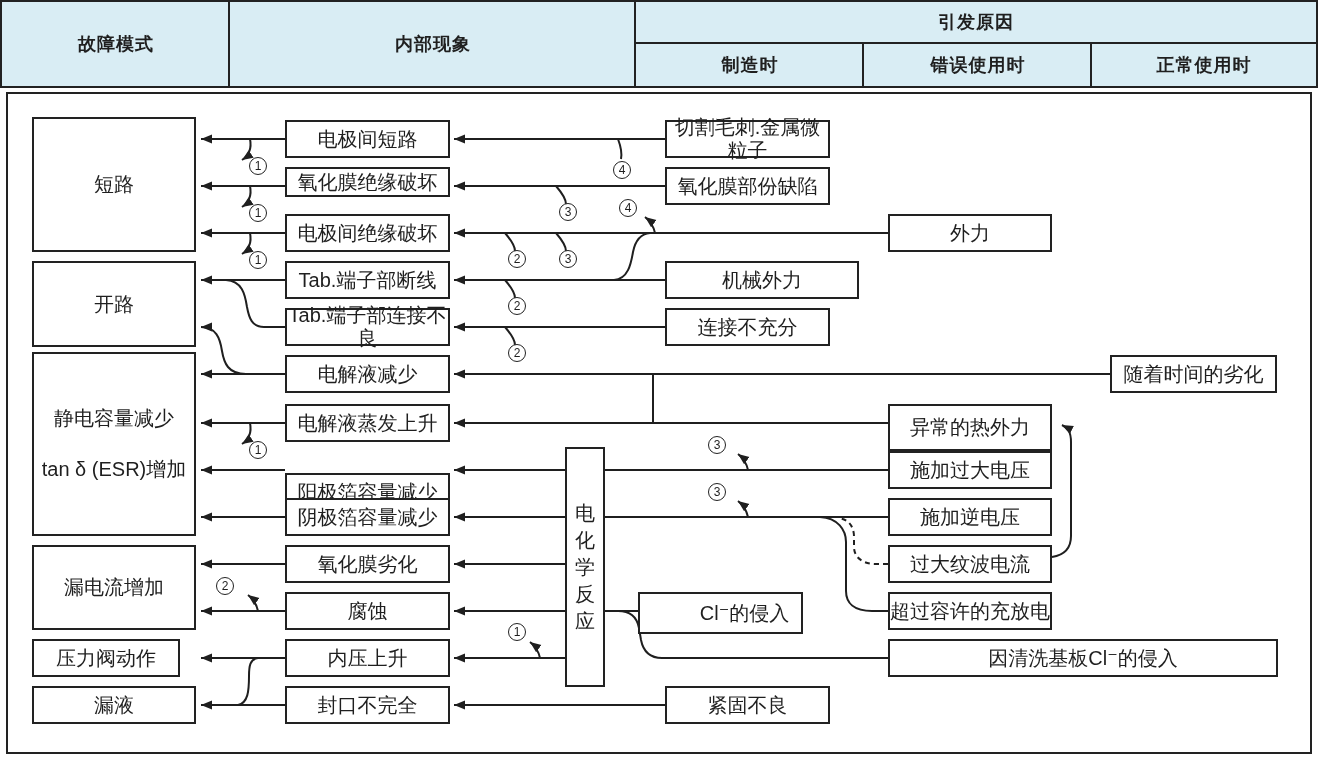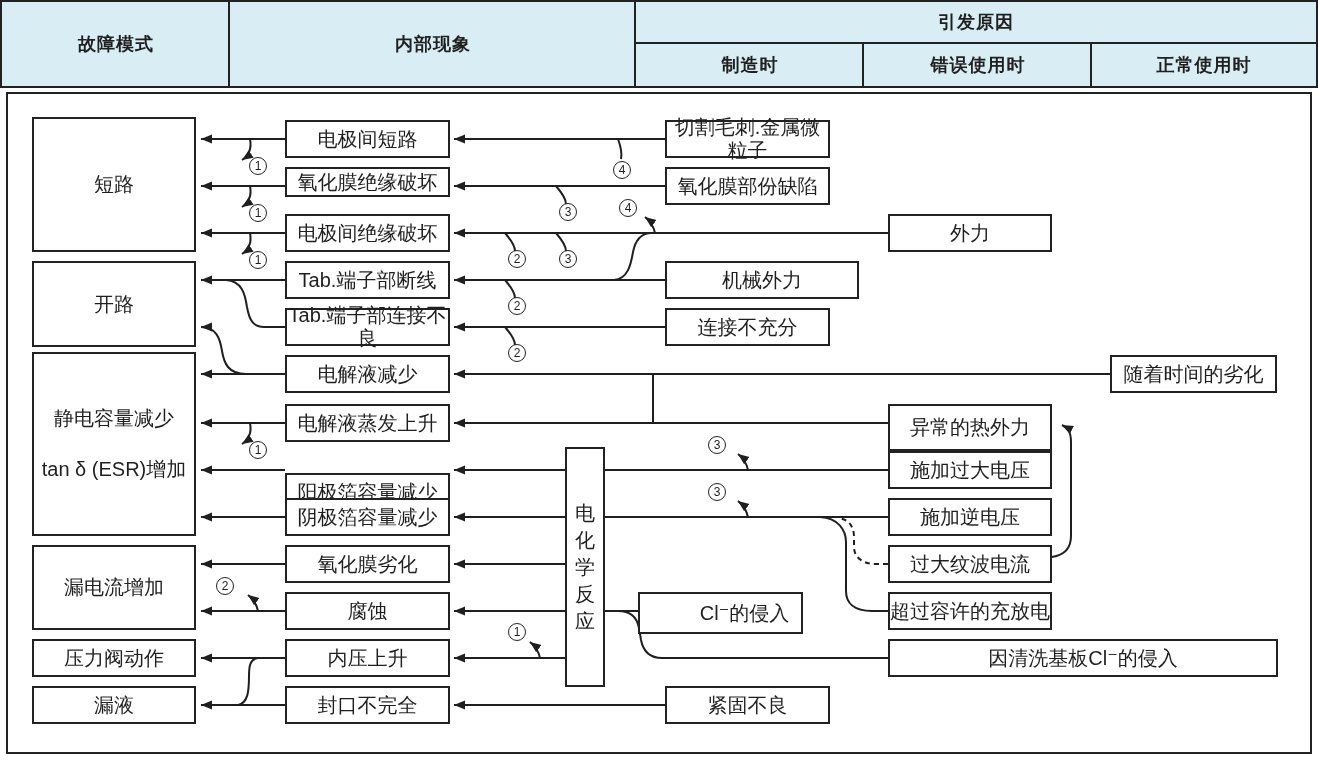--- a/index.html
+++ b/index.html
@@ -128,21 +128,21 @@
       <div class="node" style="left: 32px; top: 261px; width: 164px; height: 86px;">
         <span>开路</span>
       </div>
       <div class="node" style="left: 32px; top: 352px; width: 164px; height: 184px;">
         <span>静电容量减少</span>
         <span class="l2">tan δ (ESR)增加</span>
       </div>
       <div class="node" style="left: 32px; top: 545px; width: 164px; height: 85px;">
         <span>漏电流增加</span>
       </div>
-      <div class="node" style="left: 32px; top: 639px; width: 164px; height: 38px;">
+      <div class="node" style="left: 32px; top: 639px; width: 148px; height: 38px;">
         <span>压力阀动作</span>
       </div>
       <div class="node" style="left: 32px; top: 686px; width: 164px; height: 38px;">
         <span>漏液</span>
       </div>
       <div class="node" style="left: 285px; top: 120px; width: 165px; height: 38px;">
         <span>电极间短路</span>
       </div>
       <div class="node" style="left: 285px; top: 167px; width: 165px; height: 30px;">
         <span>氧化膜绝缘破坏</span>

